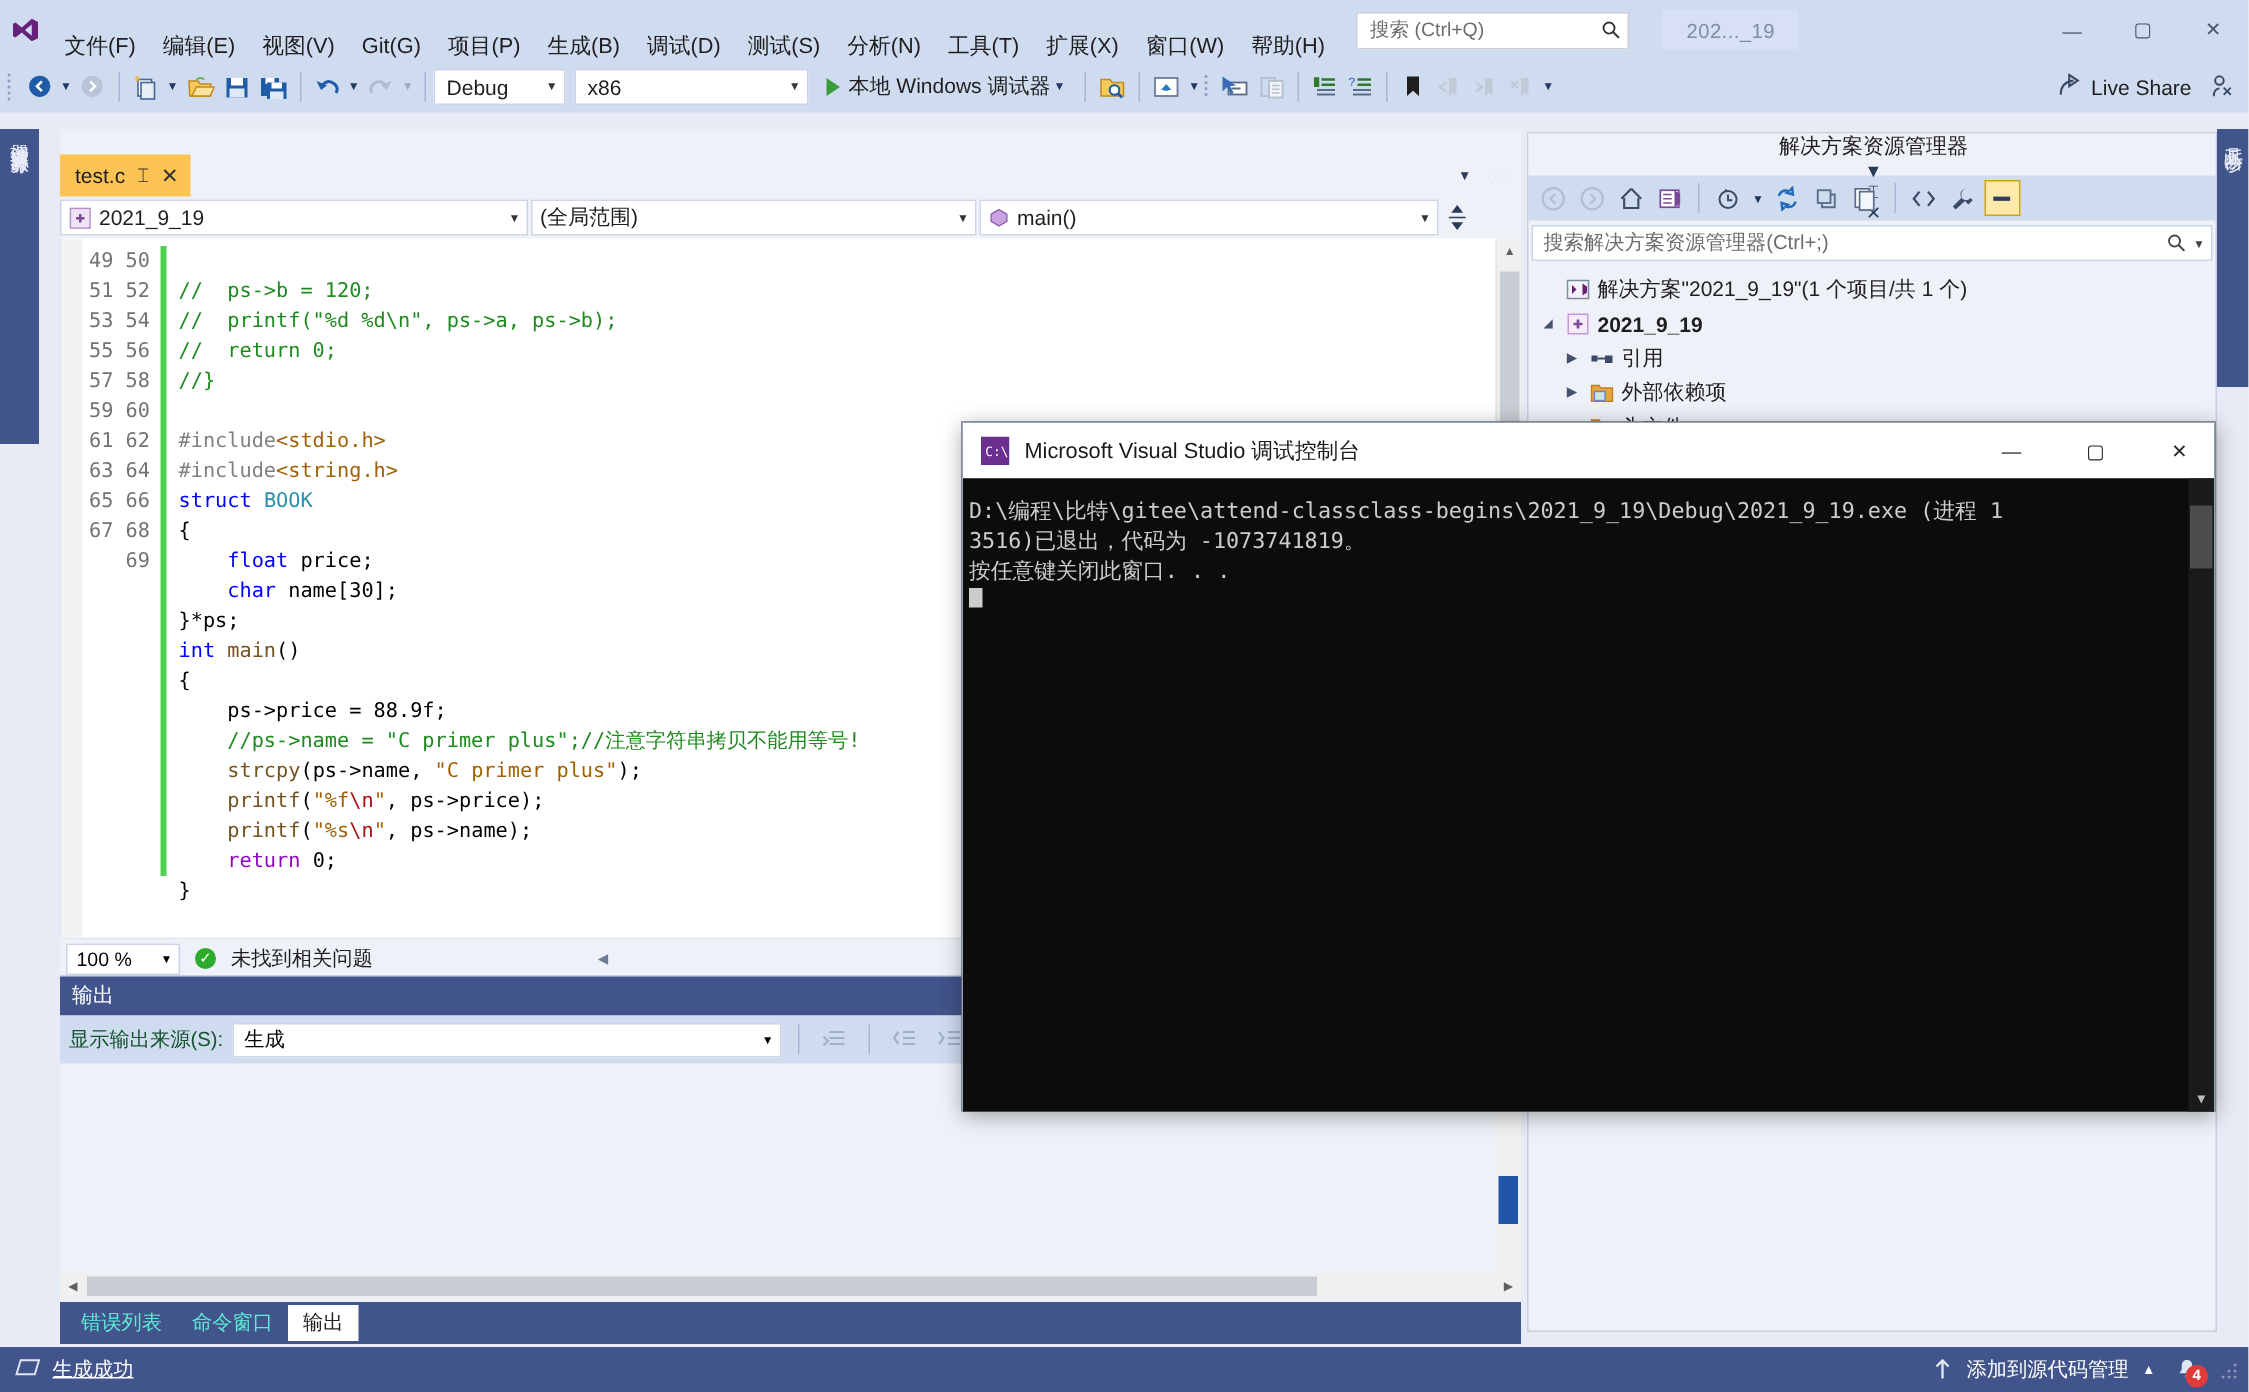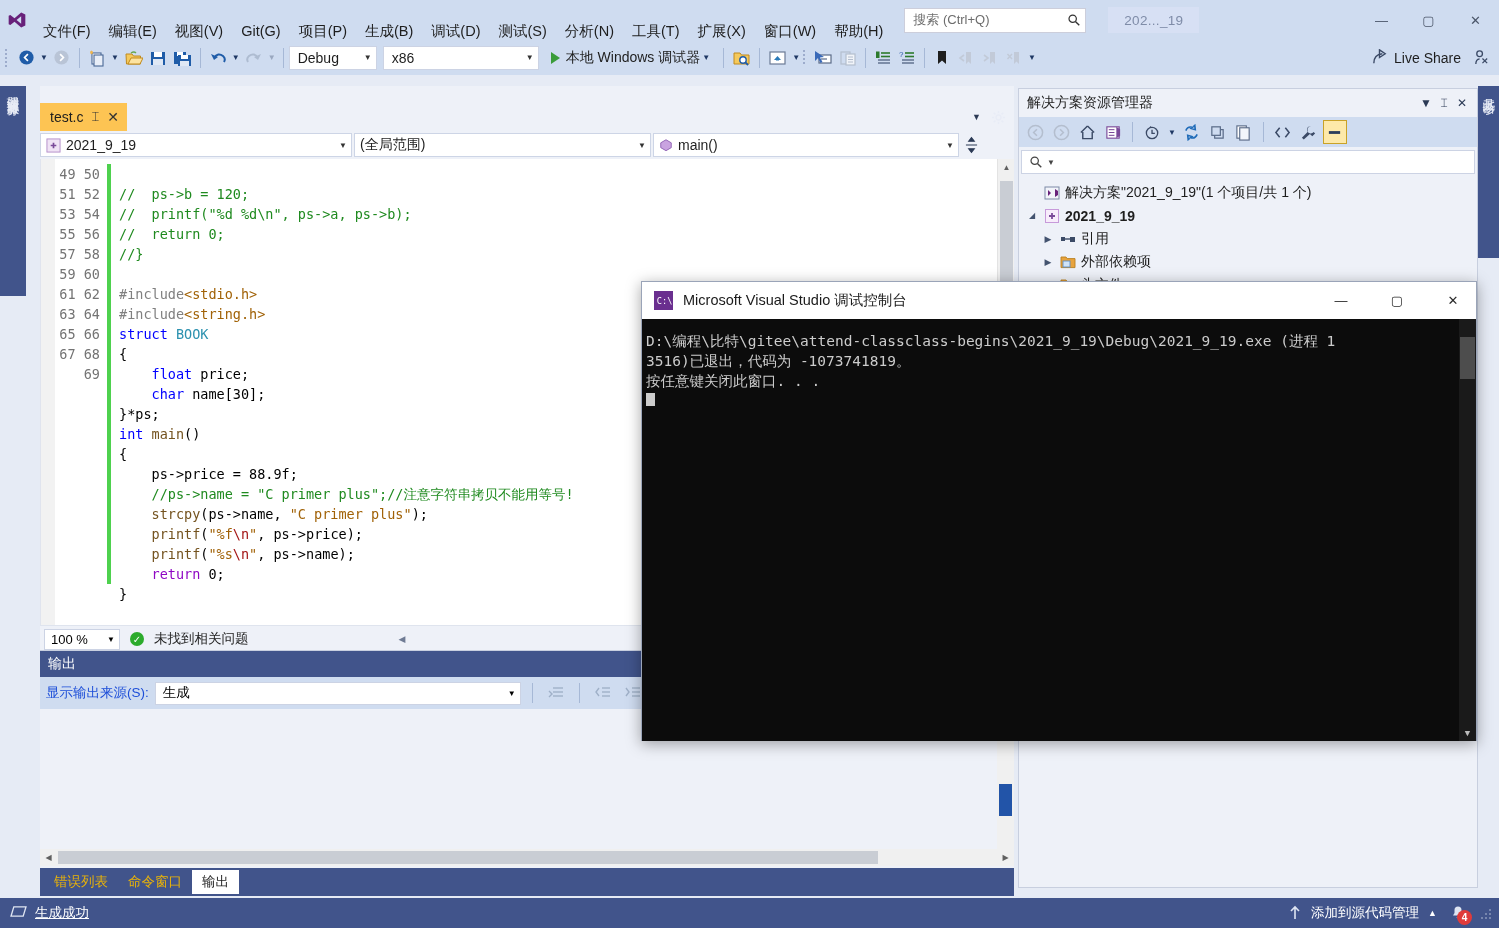--- a/index.html
+++ b/index.html
@@ -164,21 +164,21 @@
     background: #eef1f8; border-top: 1px solid #c8cfdf;
   }
   .out-title {
     height: 26px; background: #41548b; color: #fff; display: flex; align-items: center;
     padding-left: 8px; font-size: 14px;
   }
   .out-toolbar {
     height: 32px; background: #cfdcf0; display: flex; align-items: center;
     padding-left: 6px; gap: 6px;
   }
-  .out-label { font-size: 13.5px; color: #1d4ed8; }
+  .out-label { font-size: 13.5px; color: #14532d; }
   .out-combo {
     width: 366px; height: 23px; background: #fff; border: 1px solid #ccd3e4;
     display: flex; align-items: center; padding: 0 4px 0 7px; font-size: 13.5px;
   }
   .out-combo .ov { flex: 1; }
   .out-combo .oa { font-size: 8px; }
   .out-body {
     height: 150px; background: #eeeeee; overflow: hidden; position: relative;
     font-family: "DejaVu Sans Mono", "Liberation Mono", monospace;
     font-size: 13px; line-height: 19px; color: #000; padding: 4px 0 0 18px;
@@ -192,32 +192,32 @@
   }
   .out-hthumb { position: absolute; left: 18px; top: 2px; width: 820px; height: 13px; background: #c9cdd4; }
   .hs-arrow { width: 17px; height: 17px; display: flex; align-items: center; justify-content: center;
               font-size: 8px; color: #606060; }
   .bottom-tabs {
     position: absolute; left: 0; bottom: 0; width: 974px; height: 28px;
     background: #41548b; display: flex; align-items: center; padding-left: 4px;
   }
   .btab {
     height: 24px; padding: 0 10px; display: flex; align-items: center;
-    font-size: 13.5px; color: #eab308;
+    font-size: 13.5px; color: #5eead4;
   }
   .btab.active { background: #ffffff; color: #1e1e1e; }
 
   
   .solution-pane {
     position: absolute; left: 1018px; top: 88px; width: 460px; height: 800px;
     background: #eef1f8; border: 1px solid #c8cfdf;
   }
   .sol-header {
     height: 28px; display: flex; align-items: center; padding: 0 6px 0 8px;
-    font-size: 14px; color: #1e1e1e; background: #eef1f8;
+    font-size: 14px; color: #1e1e1e; background: #eef1f8; flex-direction: column;
   }
   .sol-header .t { flex: 1; }
   .sol-header .ic { width: 18px; text-align: center; color: #2b3a55; font-size: 12px; }
   .sol-toolbar {
     height: 30px; background: #cfdcf0; display: flex; align-items: center; gap: 2px; padding-left: 4px;
   }
   .sol-tb { width: 24px; height: 24px; display: flex; align-items: center; justify-content: center; }
   .sol-tb.sel { background: #fde9a9; border: 1px solid #c9a227; }
   .sol-search {
     height: 24px; margin: 3px 2px; background: #fff; border: 1px solid #ccd3e4;
@@ -782,20 +782,21 @@
             <path d="M11.5 2 a4 4 0 1 0 3 6.5 L16 10 L13 13 L10.5 10.5 L4 16.5 L2 14.5 L8.5 8 A4 4 0 0 1 11.5 2 Z" fill="#3b4a66"></path>
           </svg>
       </div>
       <div class="sol-tb sel">
         <svg width="15" height="15" viewBox="0 0 16 16">
             <rect x="2" y="6.5" width="12" height="3" fill="#2c3e5c"></rect>
           </svg>
       </div>
     </div>
     <div class="sol-search">
+      <span class="sv">搜索解决方案资源管理器(Ctrl+;)</span>
       <span>
         <svg width="14" height="14" viewBox="0 0 16 16">
             <circle cx="6.5" cy="6.5" r="4.2" fill="none" stroke="#444" stroke-width="1.4"></circle>
             <line x1="9.6" y1="9.6" x2="14" y2="14" stroke="#444" stroke-width="1.6"></line>
           </svg>
       </span>
       <span style="font-size:8px;margin-left:4px;color:#444">▼</span>
     </div>
 
     <div class="sol-tree">

